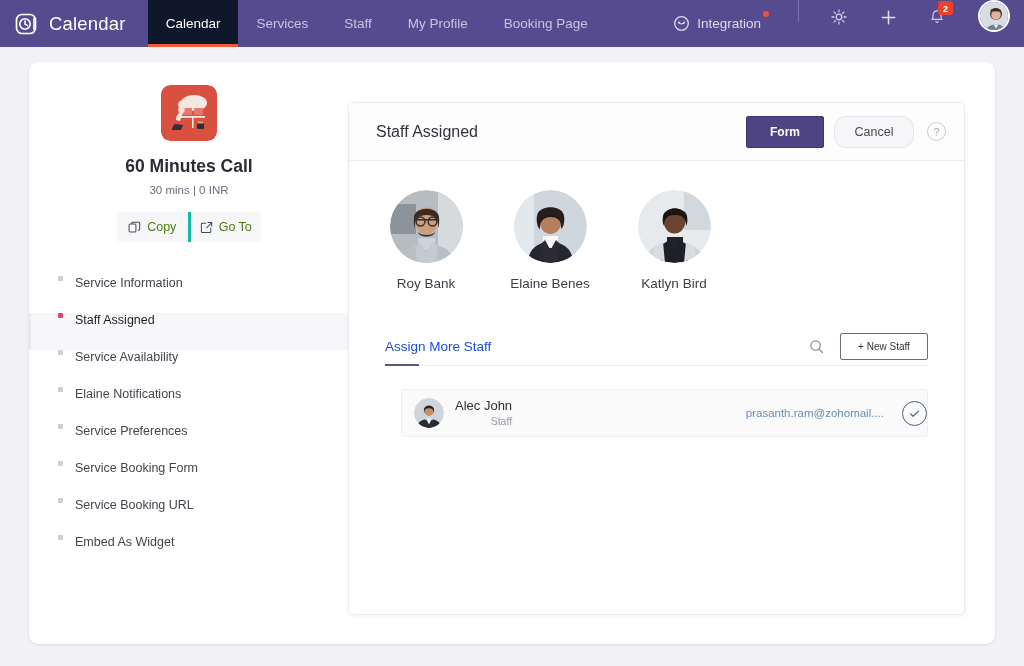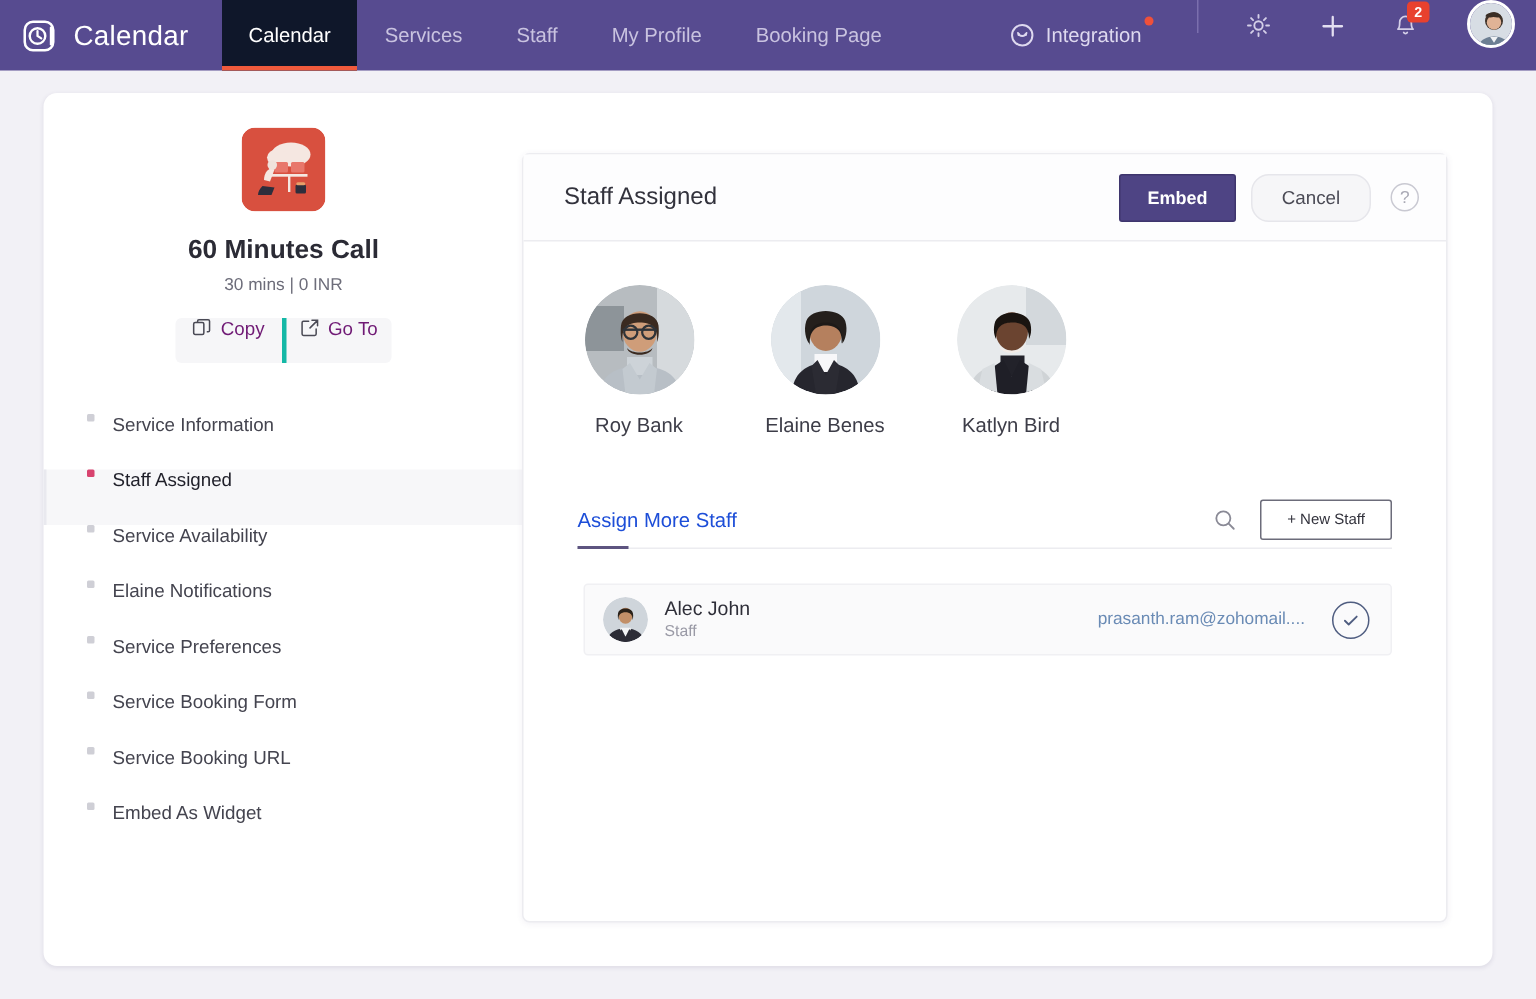--- a/index.html
+++ b/index.html
@@ -110,22 +110,22 @@
     font-size: 11.5px; color: #6d6d7a;
   }
   .svc-actions {
     margin: 16px auto 0;
     width: 144px; height: 30px;
     background: #f6f6f8; border-radius: 4px;
     display: flex; align-items: stretch;
   }
   .svc-action {
     flex: 1;
-    display: flex; align-items: flex-start; justify-content: center; gap: 6px;
-    font-size: 12.5px; color: #701a75; cursor: pointer;
+    display: flex; align-items: center; justify-content: center; gap: 6px;
+    font-size: 12.5px; color: #4d7c0f; cursor: pointer;
   }
   .svc-action + .svc-action { border-left: 3px solid #14b8a6; }
 
   .side-list { margin-top: 34px; }
   .side-item {
     height: 37px;
     display: flex; align-items: flex-start;
     padding-left: 27px;
     font-size: 12.5px; color: #44444f;
     cursor: pointer;
@@ -224,27 +224,28 @@
     width: 88px; height: 27px;
     border: 1px solid #6c6c7a; border-radius: 2px;
     background: #fff; color: #32323c;
     font-size: 10px;
     display: flex; align-items: center; justify-content: center;
     cursor: pointer;
   }
 
   
   .result-row {
-    margin: 23px 36px 0 40px;
+    margin: 23px 36px 0 52px;
     height: 48px;
     background: #fafafb;
     border: 1px solid #f0f0f3;
     border-radius: 3px;
     display: flex; align-items: center;
-    padding: 0 14px 0 12px;
+    padding: 0 0 0 12px;
+    text-align: right;
   }
   .row-avatar {
     width: 30px; height: 30px; border-radius: 50%;
     overflow: hidden; flex: none; margin-right: 11px;
   }
   .row-name { font-size: 13px; color: #2e2e38; line-height: 1.25; }
   .row-role { font-size: 10.5px; color: #9a9aa6; line-height: 1.4; }
   .row-email {
     margin-left: auto; font-size: 11.5px; color: #6a8bb5;
     max-width: 160px; overflow: hidden; white-space: nowrap;
@@ -429,21 +430,21 @@
         <span>Embed As Widget</span>
       </div>
     </div>
   </div>
 
   <div class="right-panel">
 
     <div class="panel-head">
       <div class="panel-title">Staff Assigned</div>
       <div class="panel-head-actions">
-        <div class="btn-save">Embed</div>
+        <div class="btn-save">Form</div>
         <div class="btn-cancel">Cancel</div>
         <div class="help-circle">?</div>
       </div>
     </div>
 
     <div class="staff-grid">
 
       <div class="staff-cell">
         <span class="staff-avatar">
           <svg viewBox="0 0 73 73" width="73" height="73">

